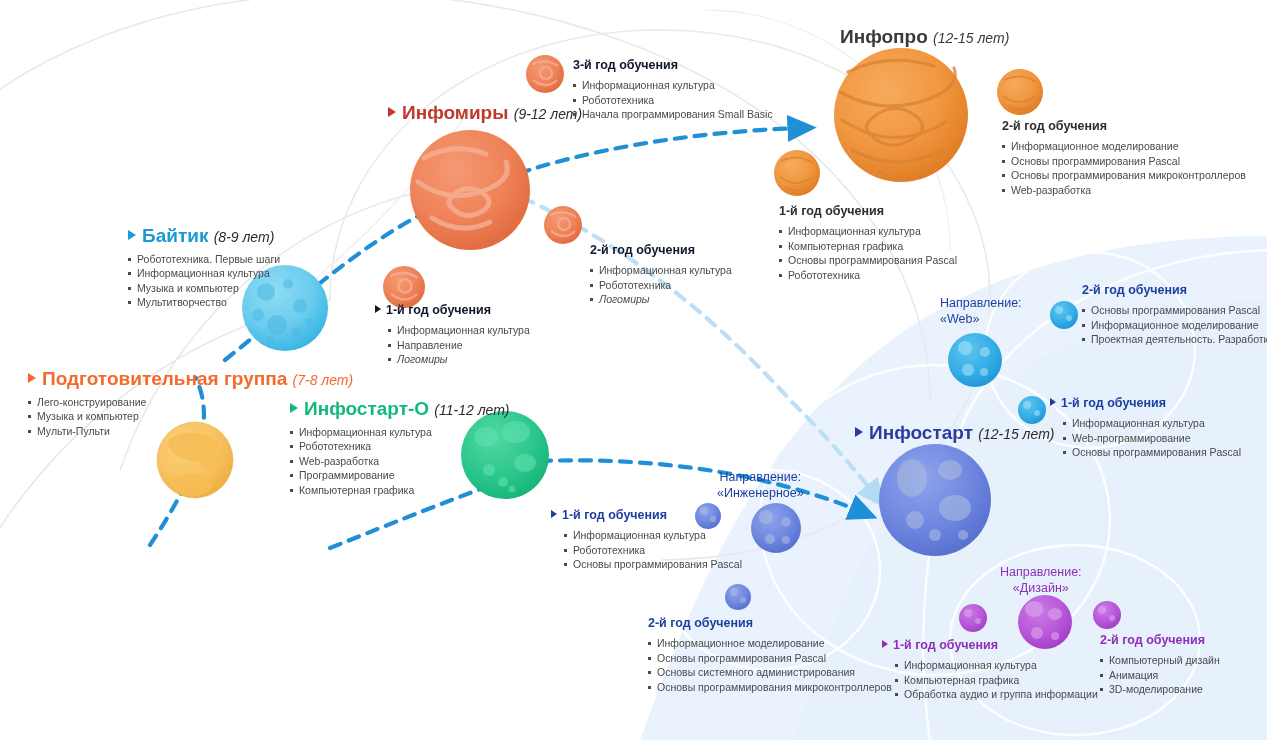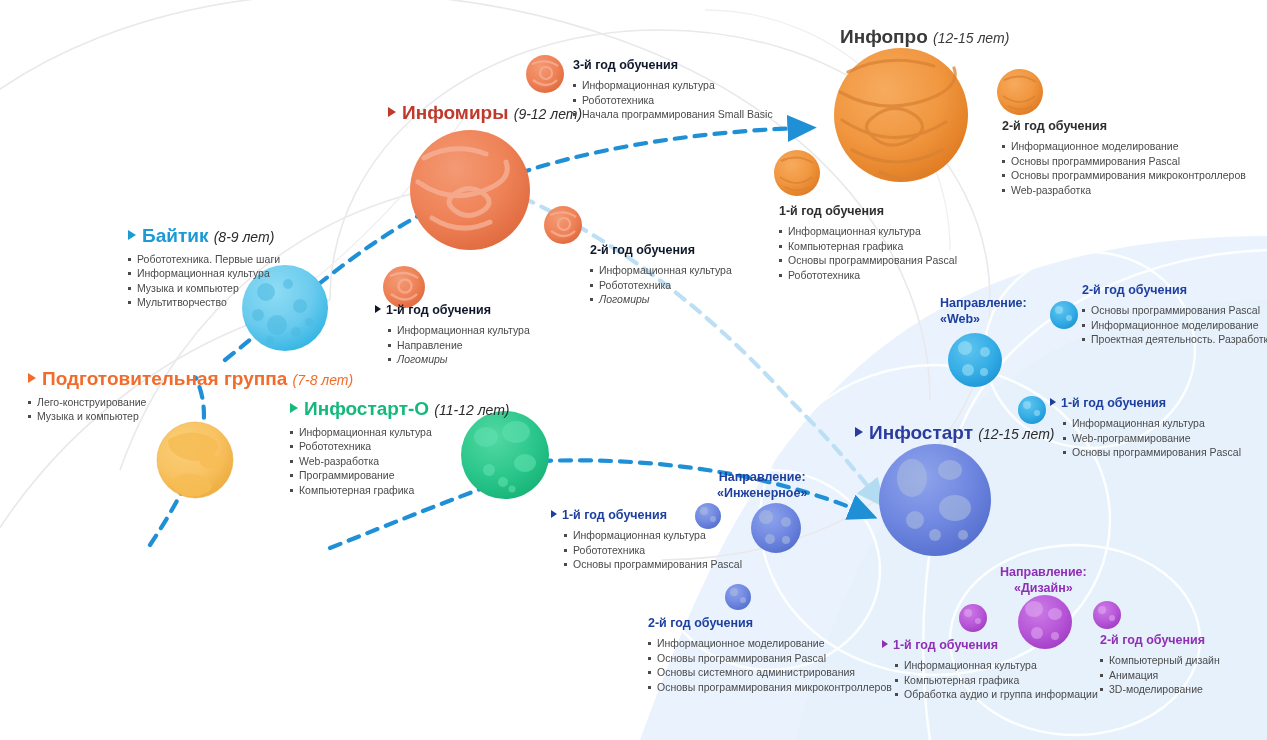--- a/index.html
+++ b/index.html
@@ -83,21 +83,21 @@
     margin-right:5px;
     vertical-align:1px;
   }
   .t-orange{color:#0f172a;}
   .t-dark{color:#2e2e2e;}
   .t-blue{color:#1d3fa0;}
   .t-purple{color:#8e2fb5;}
 
   .dir-label{
     font-size:12.5px;
-    font-weight:bold;
+    font-weight:normal;
     color:#1d3fa0;
     line-height:1.25;
     text-align:center;
     white-space:nowrap;
   }
   .dir-label.purple{color:#8e2fb5;}
 
   li.ital{font-style:italic;}
   .bullets-orange li::before{background:#e0633c;}
   .bullets-green li::before{background:#13b97a;}
@@ -385,20 +385,21 @@
   </svg>
 
   <div class="block" style="left:28px;top:368px;">
     <div class="prog-title hdr-prep">
       <span class="tri"></span><span>Подготовительная группа</span>
       <span class="age">(7-8 лет)</span>
     </div>
     <ul class="items bullets-orange">
       <li>Лего-конструирование</li>
       <li>Музыка и компьютер</li>
+      <li>Мульти-Пульти</li>
     </ul>
   </div>
 
   <div class="block" style="left:128px;top:178px;">
     <div class="prog-title hdr-baytik">
       <span class="tri"></span><span>Байтик</span>
       <span class="age">(8-9 лет)</span>
     </div>
     <ul class="items bullets-cyan">
       <li>Робототехника. Первые шаги</li>

